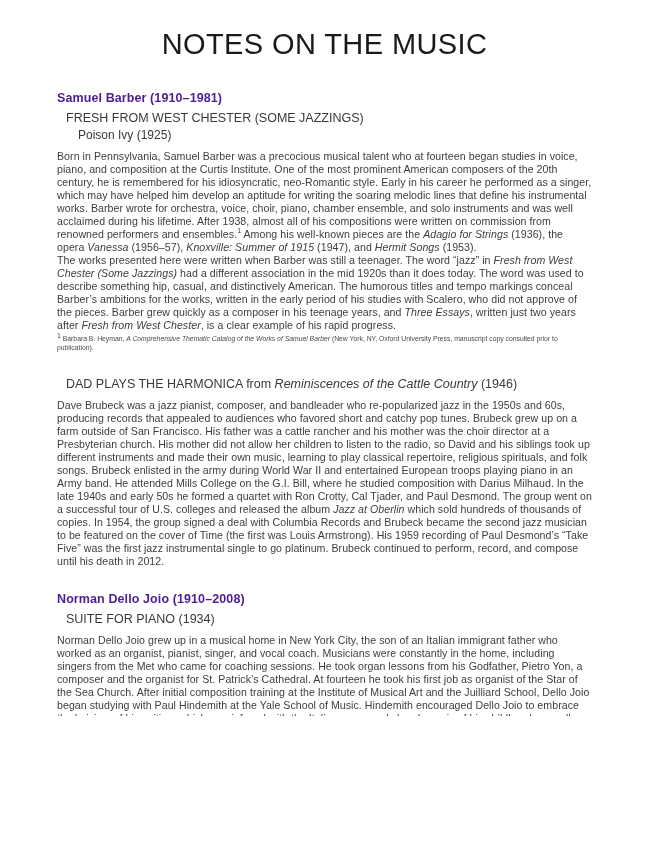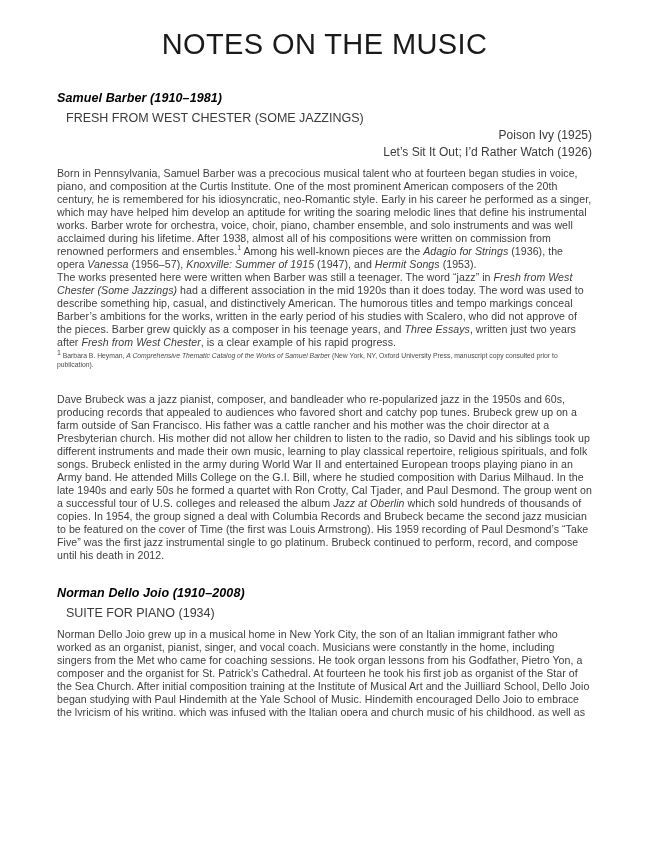--- a/index.html
+++ b/index.html
@@ -19,37 +19,35 @@
     font-weight: 500;
     letter-spacing: 0.4px;
     color: #1a1a1a;
     text-align: center;
     margin: 0 0 30px 0;
   }
   section { margin: 0; }
   .composer {
     font-size: 12.5px;
     font-weight: bold;
-    color: #000000;
+    color: #4c1d95;
     margin: 0 0 5px 0;
     letter-spacing: 0.1px;
-    font-style: italic;
   }
   .work-title {
     font-size: 12.5px;
     color: #3a3a3a;
     margin: 0 0 0 9px;
     line-height: 17px;
   }
   .work-sub {
     font-size: 12px;
     color: #3a3a3a;
     margin: 0 0 0 21px;
     line-height: 17px;
-    text-align: right;
   }
   .gap-before { margin-top: 14px; }
   .body-para {
     font-size: 10.6px;
     line-height: 13px;
     margin: 6px 0 0 0;
     color: #3d3d3d;
     letter-spacing: 0.05px;
   }
   .body-para + .body-para { margin-top: 0; }
@@ -68,27 +66,27 @@
 <body>
 
 <div class="page">
 
   <h1 class="title">NOTES ON THE MUSIC</h1>
 
   <section>
     <h2 class="composer">Samuel Barber (1910–1981)</h2>
     <div class="work-title"><span>FRESH FROM WEST CHESTER (SOME JAZZINGS)</span></div>
     <div class="work-sub"><span>Poison Ivy (1925)</span></div>
-    <div class="work-sub"><span>Let’s Sit It Out; I’d Rather Watch (1926)</span></div>
     <p class="body-para"><span>Born in Pennsylvania, Samuel Barber was a precocious musical talent who at fourteen began studies in voice, piano, and composition at the Curtis Institute. One of the most prominent American composers of the 20th century, he is remembered for his idiosyncratic, neo-Romantic style. Early in his career he performed as a singer, which may have helped him develop an aptitude for writing the soaring melodic lines that define his instrumental works. Barber wrote for orchestra, voice, choir, piano, chamber ensemble, and solo instruments and was well acclaimed during his lifetime. After 1938, almost all of his compositions were written on commission from renowned performers and ensembles.</span><sup>1</sup><span> Among his well-known pieces are the </span><span class="it">Adagio for Strings</span><span> (1936), the opera </span><span class="it">Vanessa</span><span> (1956–57), </span><span class="it">Knoxville: Summer of 1915</span><span> (1947), and </span><span class="it">Hermit Songs</span><span> (1953).</span></p>
     <p class="body-para"><span>The works presented here were written when Barber was still a teenager. The word “jazz” in </span><span class="it">Fresh from West Chester (Some Jazzings)</span><span> had a different association in the mid 1920s than it does today. The word was used to describe something hip, casual, and distinctively American. The humorous titles and tempo markings conceal Barber’s ambitions for the works, written in the early period of his studies with Scalero, who did not approve of the pieces. Barber grew quickly as a composer in his teenage years, and </span><span class="it">Three Essays</span><span>, written just two years after </span><span class="it">Fresh from West Chester</span><span>, is a clear example of his rapid progress.</span></p>
     <p class="footnote"><sup>1</sup><span> Barbara B. Heyman, </span><span class="it">A Comprehensive Thematic Catalog of the Works of Samuel Barber</span><span> (New York, NY, Oxford University Press, manuscript copy consulted prior to publication).</span></p>
   </section>
 
   <section class="section-space">
+    <div class="work-title subtitle-space"><span>DAD PLAYS THE HARMONICA from </span><span class="it">Reminiscences of the Cattle Country</span><span> (1946)</span></div>
     <p class="body-para"><span>Dave Brubeck was a jazz pianist, composer, and bandleader who re-popularized jazz in the 1950s and 60s, producing records that appealed to audiences who favored short and catchy pop tunes. Brubeck grew up on a farm outside of San Francisco. His father was a cattle rancher and his mother was the choir director at a Presbyterian church. His mother did not allow her children to listen to the radio, so David and his siblings took up different instruments and made their own music, learning to play classical repertoire, religious spirituals, and folk songs. Brubeck enlisted in the army during World War II and entertained European troops playing piano in an Army band. He attended Mills College on the G.I. Bill, where he studied composition with Darius Milhaud. In the late 1940s and early 50s he formed a quartet with Ron Crotty, Cal Tjader, and Paul Desmond. The group went on a successful tour of U.S. colleges and released the album </span><span class="it">Jazz at Oberlin</span><span> which sold hundreds of thousands of copies. In 1954, the group signed a deal with Columbia Records and Brubeck became the second jazz musician to be featured on the cover of Time (the first was Louis Armstrong). His 1959 recording of Paul Desmond’s “Take Five” was the first jazz instrumental single to go platinum. Brubeck continued to perform, record, and compose until his death in 2012.</span></p>
   </section>
 
   <section class="section-space">
     <h2 class="composer">Norman Dello Joio (1910–2008)</h2>
     <div class="work-title subtitle-space"><span>SUITE FOR PIANO (1934)</span></div>
     <p class="body-para"><span>Norman Dello Joio grew up in a musical home in New York City, the son of an Italian immigrant father who worked as an organist, pianist, singer, and vocal coach. Musicians were constantly in the home, including singers from the Met who came for coaching sessions. He took organ lessons from his Godfather, Pietro Yon, a composer and the organist for St. Patrick’s Cathedral. At fourteen he took his first job as organist of the Star of the Sea Church. After initial composition training at the Institute of Musical Art and the Juilliard School, Dello Joio began studying with Paul Hindemith at the Yale School of Music. Hindemith encouraged Dello Joio to embrace the lyricism of his writing, which was infused with the Italian opera and church music of his childhood, as well as early jazz. He remained true to his style in writing operas, ballets, orchestral pieces, solo instrumental works, and sacred music. In 1957, the Young Composers Project, which placed composers under the age of thirty-five as composers-in-residence of public high schools around the country, was founded based upon Dello Joio’s suggestion and Dello Joio served as chairman of the project’s policy committee.</span></p>
   </section>
 
 </div>

